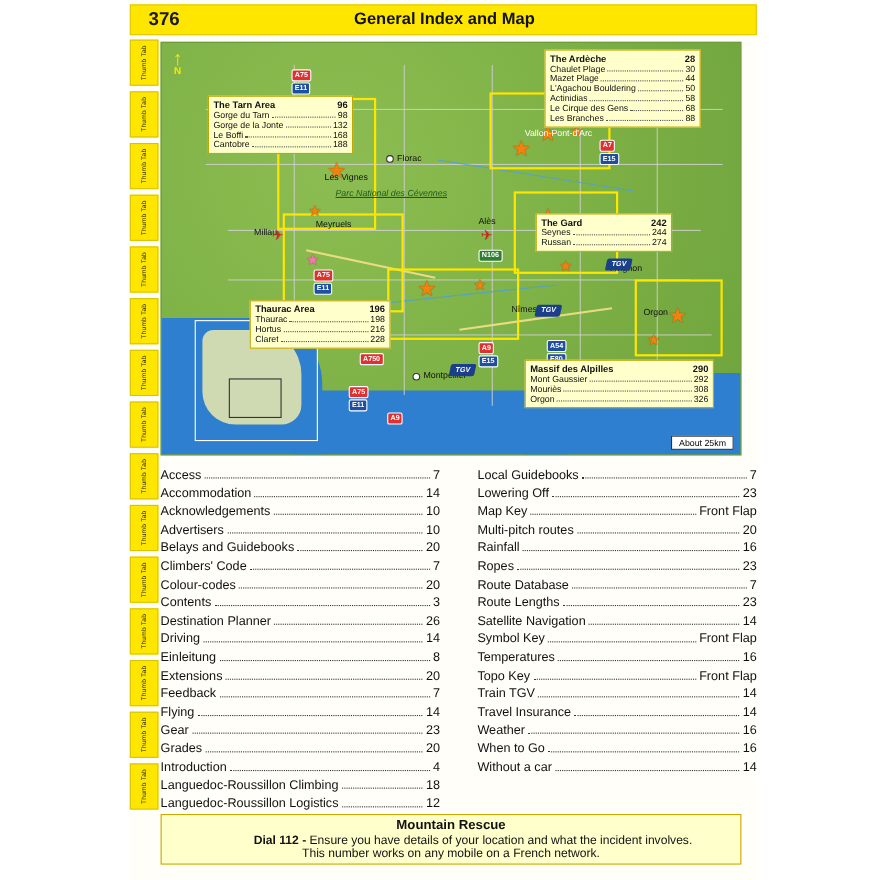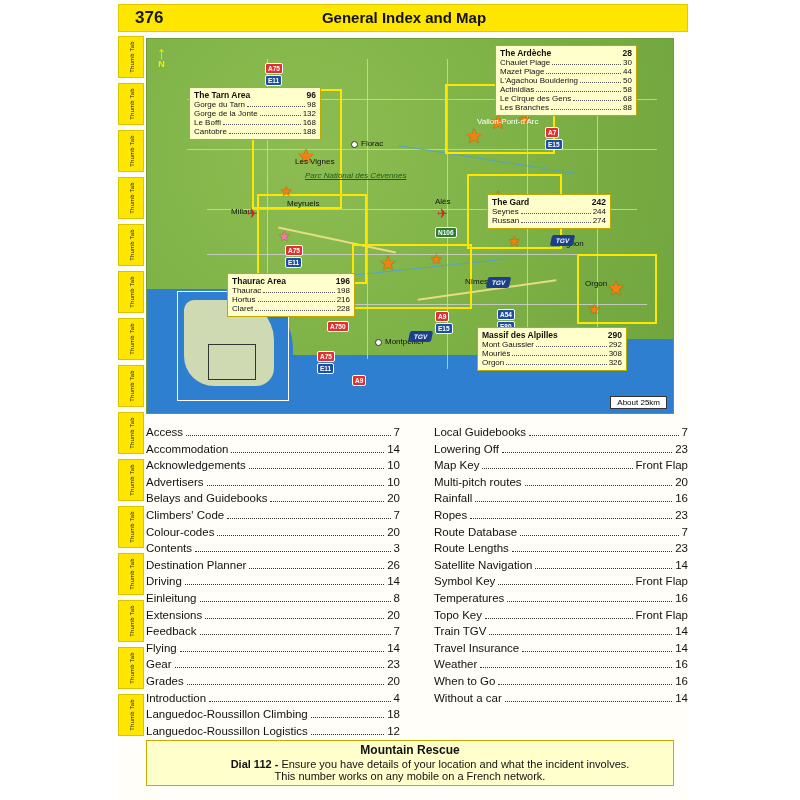--- a/index.html
+++ b/index.html
@@ -335,21 +335,21 @@
           <span class="dots"></span>
           <span>216</span>
         </div>
       <div class="lg-row">
           <span class="nm">Claret</span>
           <span class="dots"></span>
           <span>228</span>
         </div>
     </div>
 
-    <div class="legend" style="left:330px;top:288px;width:150px;">
+    <div class="legend" style="left:330px;top:288px;width:172px;">
       <div class="lg-title">
           <span>Massif des Alpilles</span>
           <span>290</span>
         </div>
       <div class="lg-row">
           <span class="nm">Mont Gaussier</span>
           <span class="dots"></span>
           <span>292</span>
         </div>
       <div class="lg-row">

